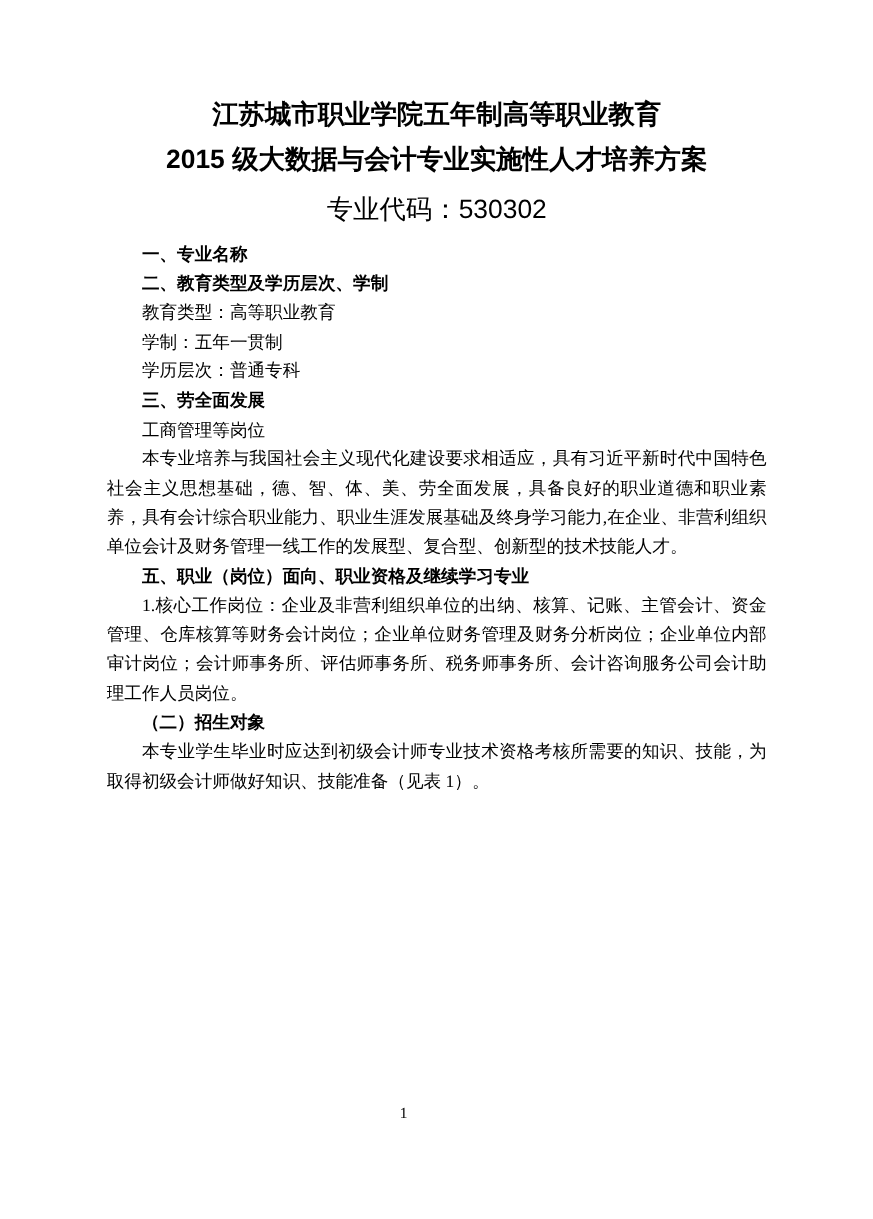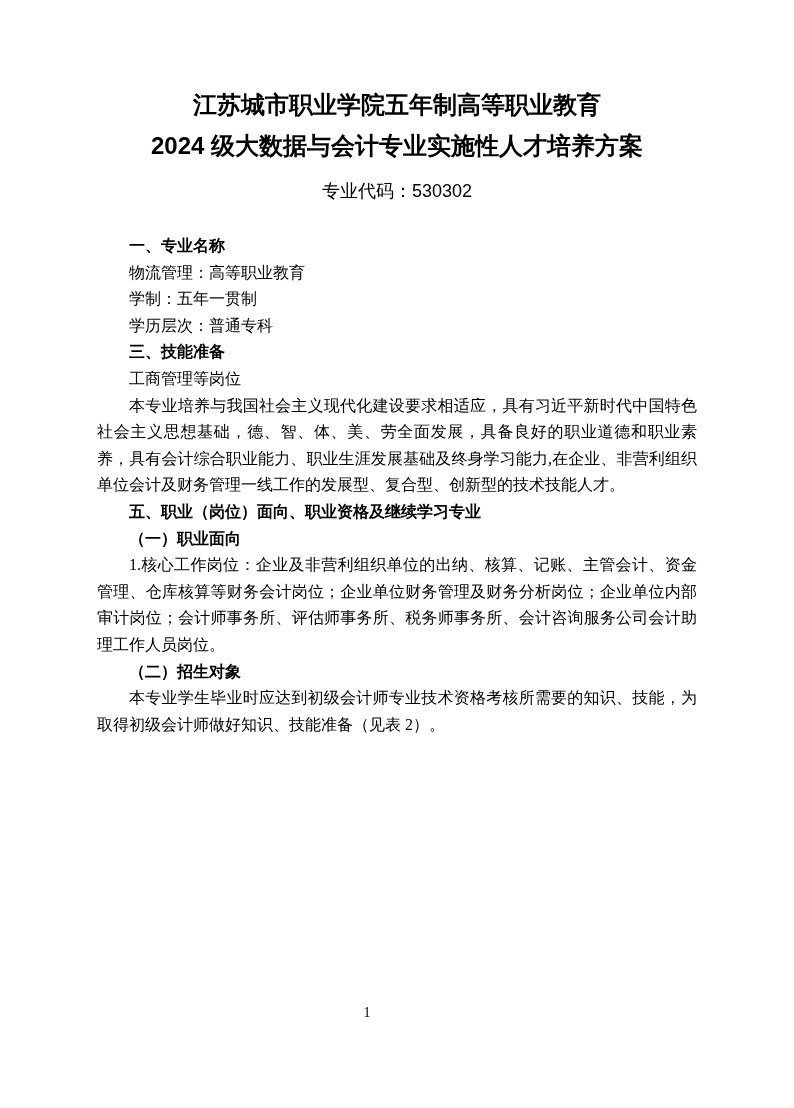--- a/index.html
+++ b/index.html
@@ -21,29 +21,29 @@
   .doc-title {
     margin: 84px 0 0 0;
     font-family: "Liberation Sans", "DejaVu Sans", sans-serif;
     font-weight: bold;
     font-size: 24px;
     line-height: 41px;
     text-align: center;
   }
   .subtitle {
     margin-top: 10px;
-    font-size: 18px;
+    font-size: 24px;
     line-height: 30px;
     text-align: center;
   }
   .subtitle .code-value {
     font-family: "Liberation Sans", "DejaVu Sans", sans-serif;
   }
   .body-text {
-    margin-top: 27px;
+    margin-top: 13px;
     font-size: 16px;
     line-height: 26.6px;
     text-align: justify;
   }
   .sec-heading {
     margin: 0;
     font-family: "Liberation Sans", "DejaVu Sans", sans-serif;
     font-weight: bold;
     font-size: 16px;
     line-height: 26.6px;
@@ -65,45 +65,45 @@
   }
 </style>
 </head>
 <body>
 
 <div class="page">
   <div class="content">
 
     <h1 class="doc-title">
       <span>江苏城市职业学院五年制高等职业教育</span><br>
-      <span>2024 级大数据与会计专业实施性人才培养方案</span>
+      <span>2015 级大数据与会计专业实施性人才培养方案</span>
     </h1>
 
     <div class="subtitle">
       <span>专业代码：</span><span class="code-value">530302</span>
     </div>
 
     <div class="body-text">
 
       <p class="sec-heading">一、专业名称</p>
 
-      <p class="para">物流管理：高等职业教育</p>
+      <p class="sec-heading">二、教育类型及学历层次、学制</p>
+      <p class="para">教育类型：高等职业教育</p>
       <p class="para">学制：五年一贯制</p>
       <p class="para">学历层次：普通专科</p>
 
-      <p class="sec-heading">三、技能准备</p>
+      <p class="sec-heading">三、劳全面发展</p>
       <p class="para">工商管理等岗位</p>
 
       <p class="para">本专业培养与我国社会主义现代化建设要求相适应，具有习近平新时代中国特色社会主义思想基础，德、智、体、美、劳全面发展，具备良好的职业道德和职业素养，具有会计综合职业能力、职业生涯发展基础及终身学习能力,在企业、非营利组织单位会计及财务管理一线工作的发展型、复合型、创新型的技术技能人才。</p>
 
       <p class="sec-heading">五、职业（岗位）面向、职业资格及继续学习专业</p>
 
-      <p class="sec-heading">（一）职业面向</p>
       <p class="para">1.核心工作岗位：企业及非营利组织单位的出纳、核算、记账、主管会计、资金管理、仓库核算等财务会计岗位；企业单位财务管理及财务分析岗位；企业单位内部审计岗位；会计师事务所、评估师事务所、税务师事务所、会计咨询服务公司会计助理工作人员岗位。</p>
 
       <p class="sec-heading">（二）招生对象</p>
-      <p class="para">本专业学生毕业时应达到初级会计师专业技术资格考核所需要的知识、技能，为取得初级会计师做好知识、技能准备（见表 2）。</p>
+      <p class="para">本专业学生毕业时应达到初级会计师专业技术资格考核所需要的知识、技能，为取得初级会计师做好知识、技能准备（见表 1）。</p>
 
     </div>
   </div>
 
   <div class="page-number">1</div>
 </div>
 
 </body></html>

